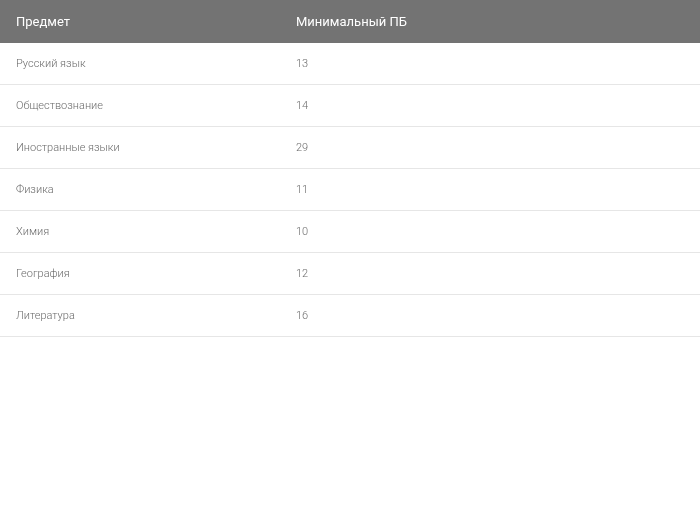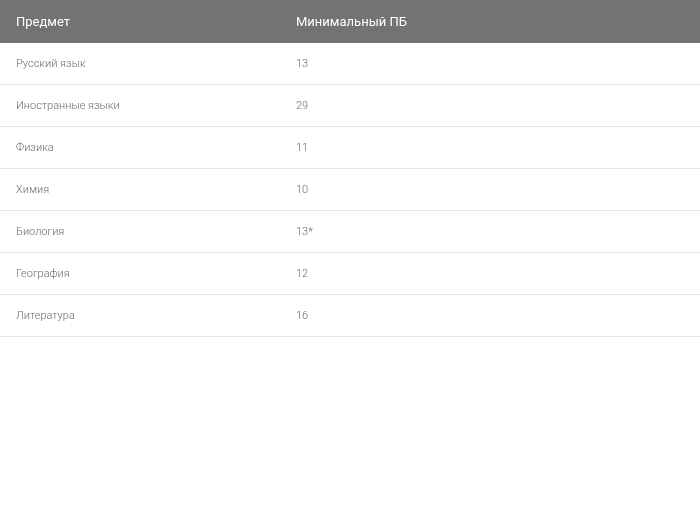--- a/index.html
+++ b/index.html
@@ -53,34 +53,34 @@
       <th>Предмет</th>
       <th>Минимальный ПБ</th>
     </tr>
   </thead>
   <tbody>
     <tr>
       <td>Русский язык</td>
       <td>13</td>
     </tr>
     <tr>
+      <td>Обществознание</td>
+      <td>14</td>
+    </tr>
+    <tr>
       <td>Иностранные языки</td>
       <td>29</td>
     </tr>
     <tr>
       <td>Физика</td>
       <td>11</td>
     </tr>
     <tr>
       <td>Химия</td>
       <td>10</td>
-    </tr>
-    <tr>
-      <td>Биология</td>
-      <td>13*</td>
     </tr>
     <tr>
       <td>География</td>
       <td>12</td>
     </tr>
     <tr>
       <td>Литература</td>
       <td>16</td>
     </tr>
   </tbody>

